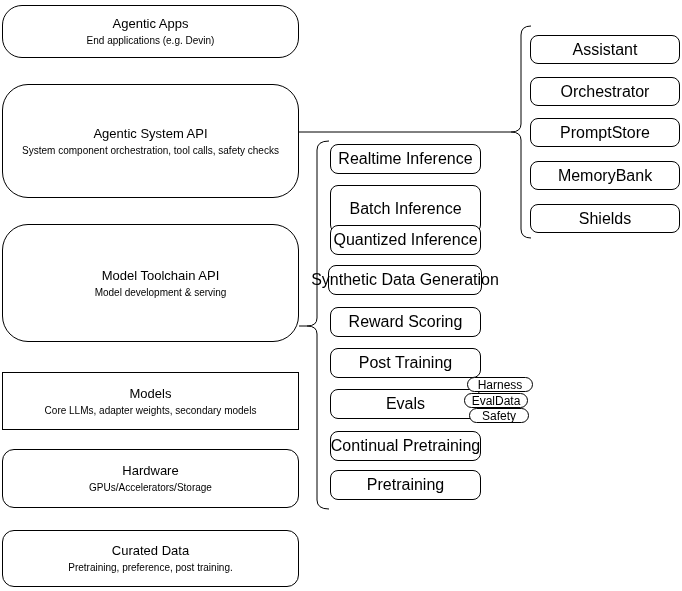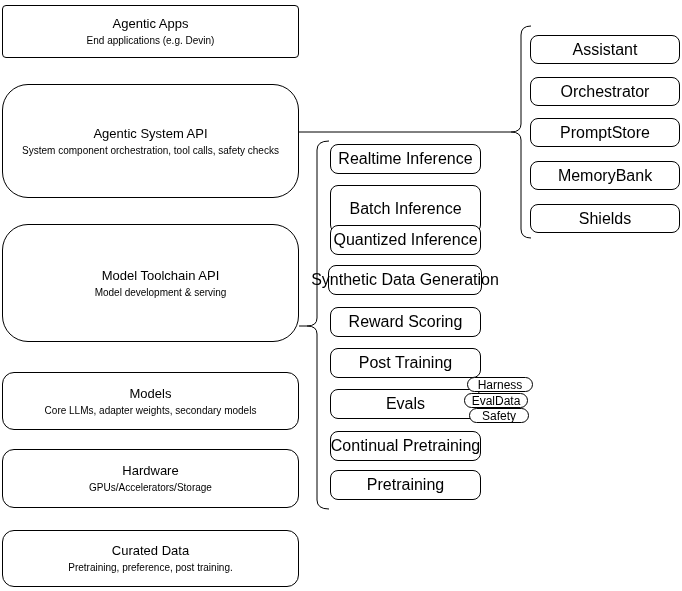--- a/index.html
+++ b/index.html
@@ -70,36 +70,36 @@
 
     <path d="M 299 132 L 511 132" stroke="#000000" stroke-width="1" fill="none"></path>
 
     <path d="M 299 326 L 307 326" stroke="#000000" stroke-width="1" fill="none"></path>
 
     <path d="M 329 141 Q 317 141 317 150 L 317 318 Q 317 326 307 326 Q 317 326 317 334 L 317 500 Q 317 509 329 509" stroke="#000000" stroke-width="1" fill="none"></path>
 
     <path d="M 531 26 Q 521 26 521 35 L 521 124 Q 521 132 511 132 Q 521 132 521 140 L 521 229 Q 521 238 531 238" stroke="#000000" stroke-width="1" fill="none"></path>
   </svg>
 
-  <div class="node" style="left:2px; top:5px; width:297px; height:53px; border-radius:4px;">
+  <div class="node" style="left:2px; top:5px; width:297px; height:53px; border-radius:20px;">
     <div class="node-title">Agentic Apps</div>
     <div class="node-subtitle">End applications (e.g. Devin)</div>
   </div>
 
   <div class="node" style="left:2px; top:84px; width:297px; height:114px; border-radius:26px;">
     <div class="node-title">Agentic System API</div>
     <div class="node-subtitle">System component orchestration, tool calls, safety checks</div>
   </div>
 
   <div class="node" style="left:2px; top:224px; width:297px; height:118px; border-radius:26px;padding-left:20px;">
     <div class="node-title">Model Toolchain API</div>
     <div class="node-subtitle">Model development &amp; serving</div>
   </div>
 
-  <div class="node" style="left:2px; top:372px; width:297px; height:58px; border-radius:12px;">
+  <div class="node" style="left:2px; top:372px; width:297px; height:58px; border-radius:0;">
     <div class="node-title">Models</div>
     <div class="node-subtitle">Core LLMs, adapter weights, secondary models</div>
   </div>
 
   <div class="node" style="left:2px; top:449px; width:297px; height:59px; border-radius:12px;">
     <div class="node-title">Hardware</div>
     <div class="node-subtitle">GPUs/Accelerators/Storage</div>
   </div>
 
   <div class="node" style="left:2px; top:530px; width:297px; height:57px; border-radius:12px;">

